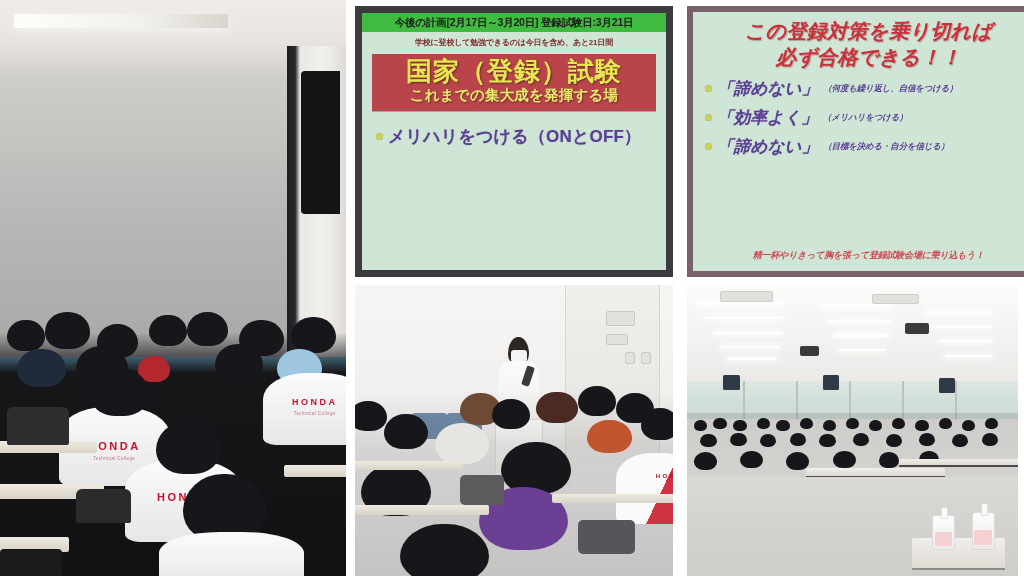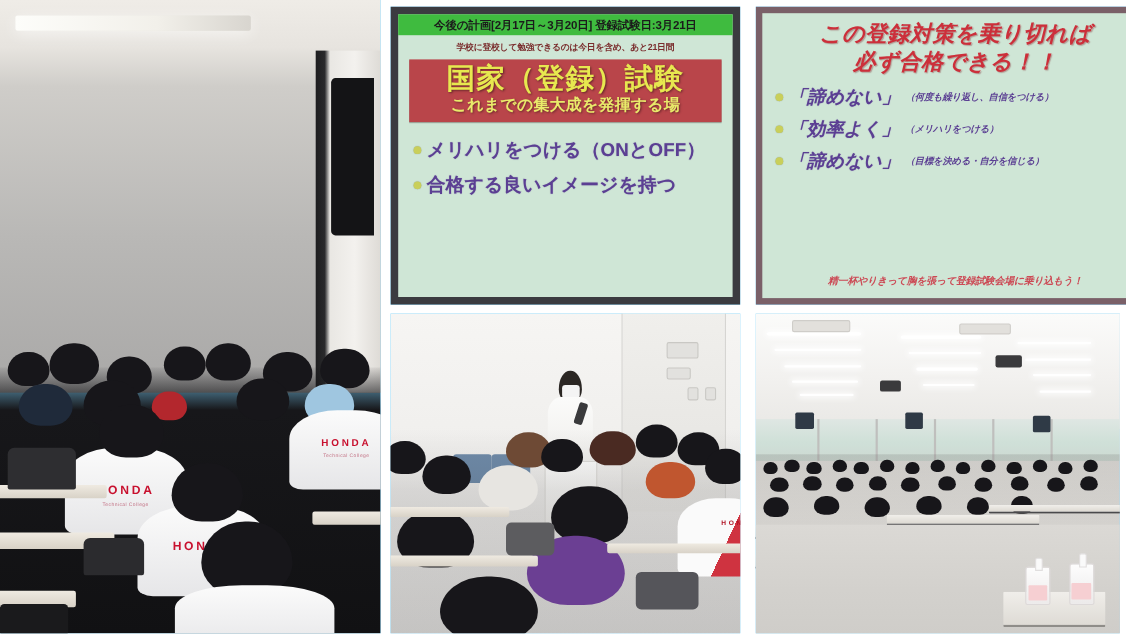--- a/index.html
+++ b/index.html
@@ -300,24 +300,20 @@
         <div class="plan-header">今後の計画[2月17日～3月20日]  登録試験日:3月21日</div>
         <div class="plan-note">学校に登校して勉強できるのは今日を含め、あと21日間</div>
         <div class="plan-redbox">
           <div class="plan-redbox-title">国家（登録）試験</div>
           <div class="plan-redbox-sub">これまでの集大成を発揮する場</div>
         </div>
         <div class="plan-bullets">
           <div class="plan-bullet">
             <span class="bdot"></span>
             <span>メリハリをつける（ONとOFF）</span>
-          </div>
-          <div class="plan-bullet">
-            <span class="bdot"></span>
-            <span>合格する良いイメージを持つ</span>
           </div>
         </div>
       </div>
     </div>
   </div>
 
   <div class="panel" id="panel-slide-motiv">
     <div class="slide-frame motiv">
       <div class="slide-inner">
         <div class="motiv-title">この登録対策を乗り切れば</div>

